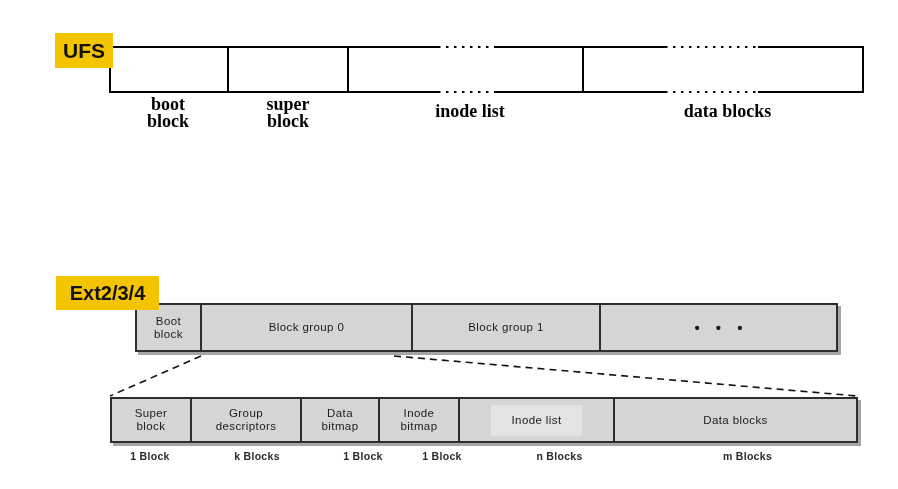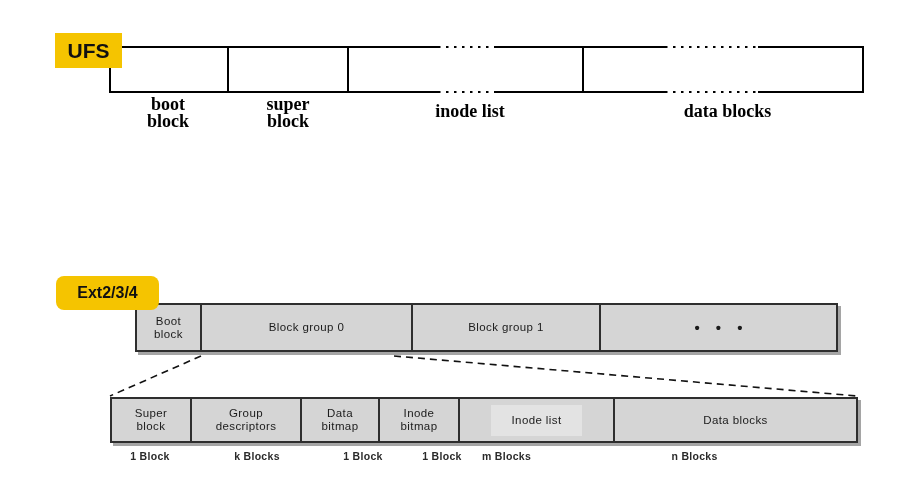--- a/index.html
+++ b/index.html
@@ -18,22 +18,22 @@
     position: absolute;
     background: var(--accent_yellow, #F5C400);
     color: #111;
     font-weight: bold;
     font-family: "Liberation Sans", sans-serif;
     display: flex;
     align-items: center;
     justify-content: center;
     z-index: 5;
   }
-  #ufs-tag  { left: 55px; top: 33px; width: 67px;  height: 35px; font-size: 21px; }
-  #ext-tag  { left: 56px; top: 276px; width: 103px; height: 34px; font-size: 16px; border-radius: 8px; }
+  #ufs-tag  { left: 55px; top: 33px; width: 58px;  height: 35px; font-size: 21px; }
+  #ext-tag  { left: 56px; top: 276px; width: 103px; height: 34px; font-size: 20px; }
 
   
   .ufs-label {
     position: absolute;
     font-family: "Liberation Serif", serif;
     font-weight: bold;
     font-size: 18px;
     line-height: 17px;
     color: #000;
     text-align: center;
@@ -156,17 +156,17 @@
 bitmap</div>
     <div class="cell" style="width:155px"><span class="hl">Inode list</span></div>
     <div class="cell">Data blocks</div>
   </div>
 
   <div id="size-row">
     <div class="size-label" style="width:80px">1 Block</div>
     <div class="size-label" style="width:134px">k Blocks</div>
     <div class="size-label" style="width:78px">1 Block</div>
     <div class="size-label" style="width:80px">1 Block</div>
+    <div class="size-label" style="width:155px">n Blocks</div>
     <div class="size-label">m Blocks</div>
-    <div class="size-label" style="width:155px">n Blocks</div>
   </div>
 
 </div>
 
 </body></html>

